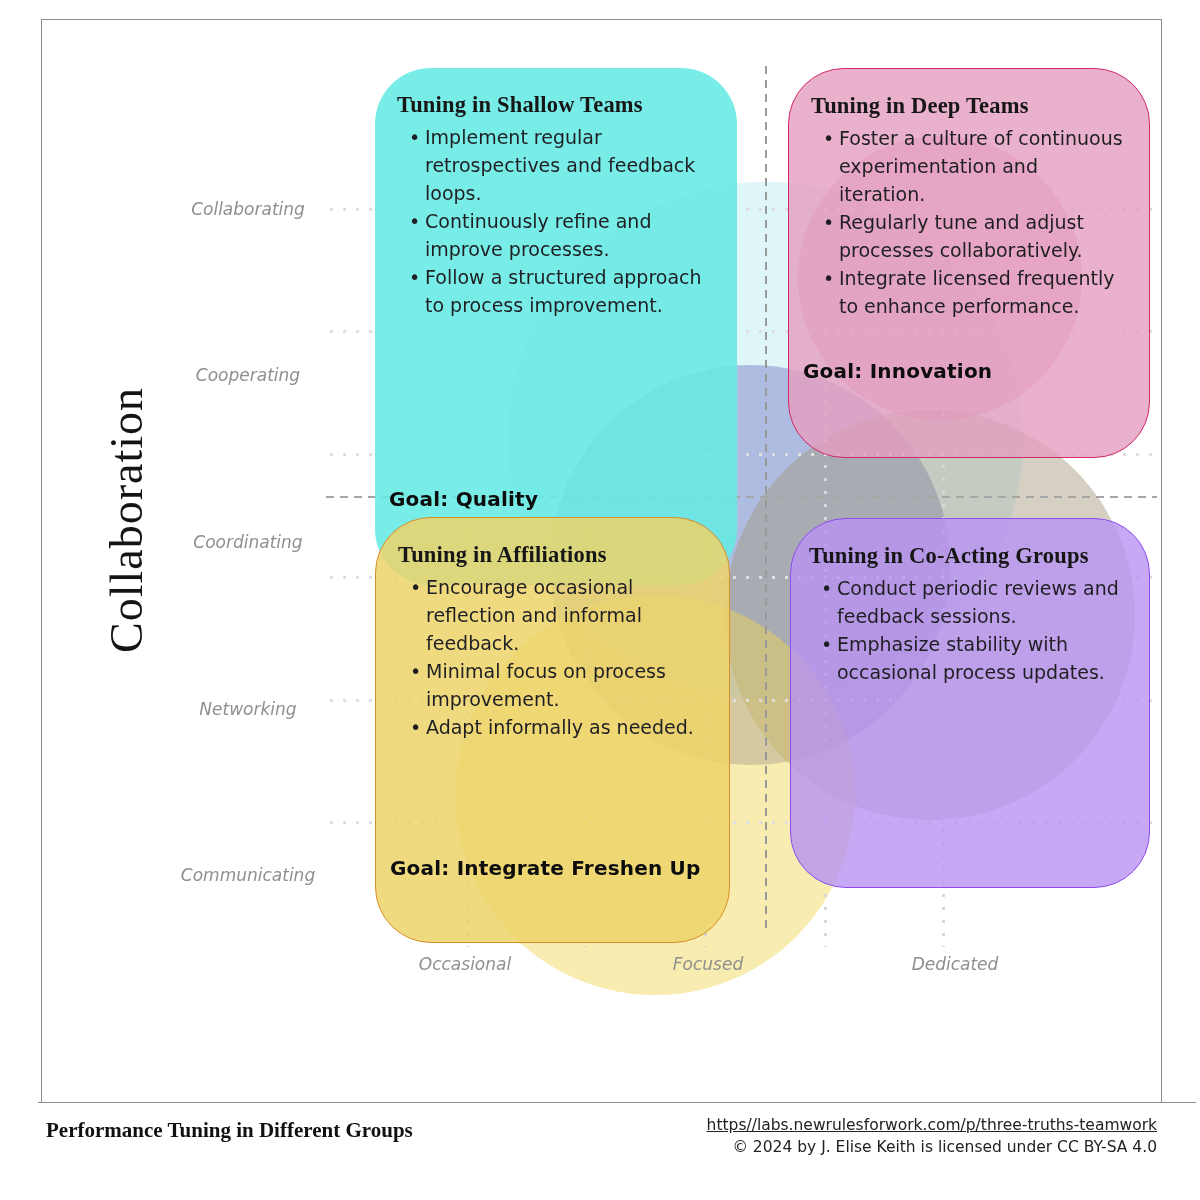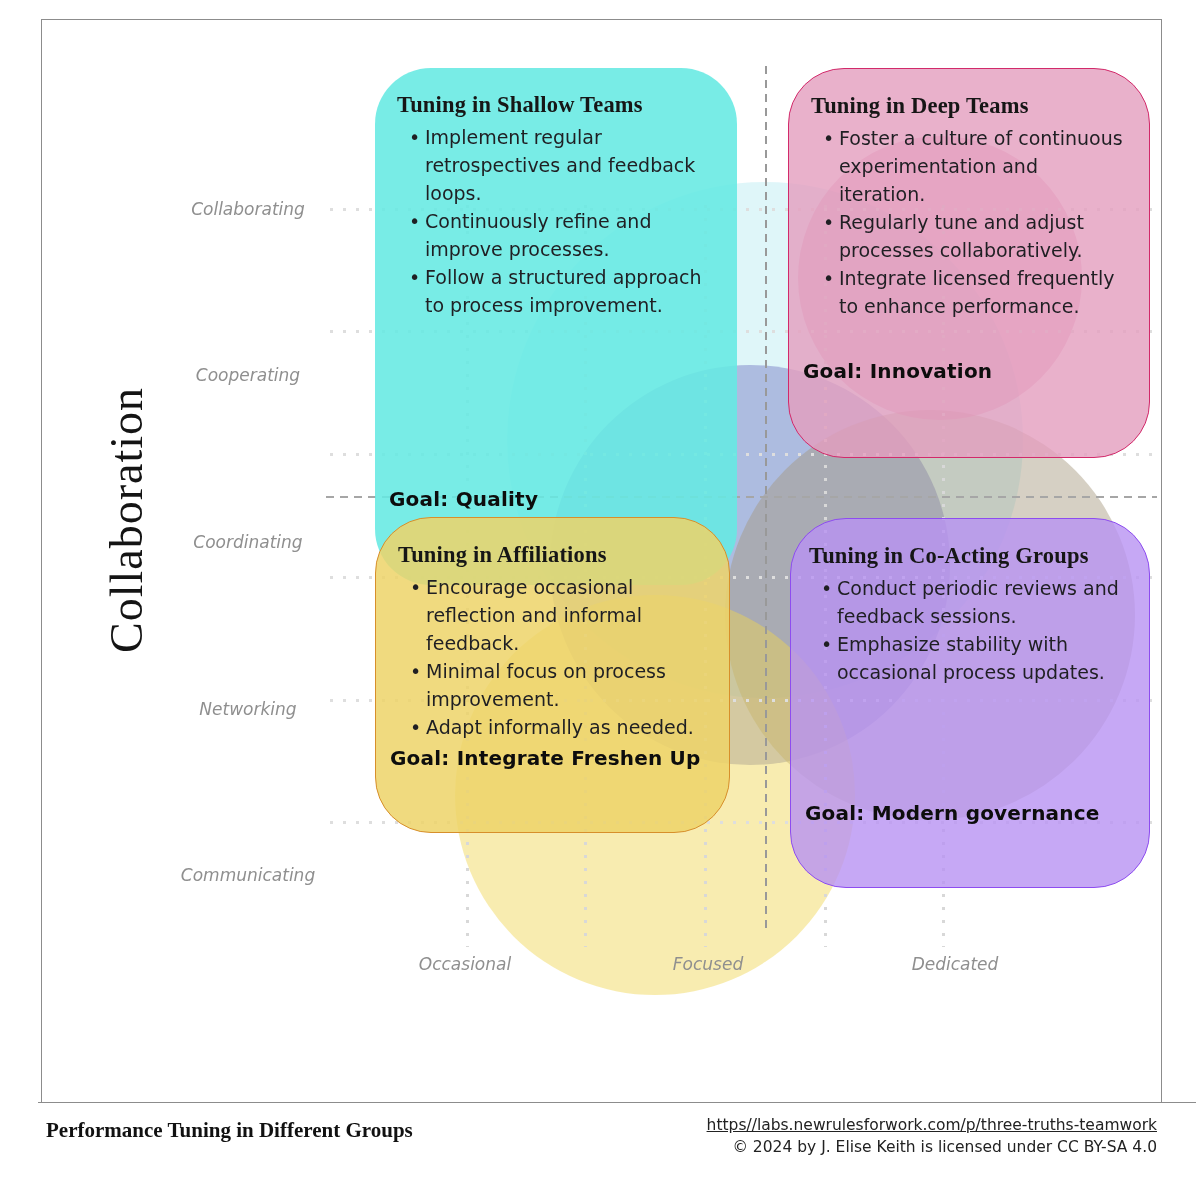--- a/index.html
+++ b/index.html
@@ -30,21 +30,21 @@
   .vdash{left:765px;top:66px;width:1.5px;height:862px;
         background:repeating-linear-gradient(to bottom,#999999 0 8px,transparent 8px 14px);}
   .hdash{left:326px;top:496px;width:831px;height:1.5px;
         background:repeating-linear-gradient(to right,#a6a6a6 0 8px,transparent 8px 14px);}
 
   
   .card{position:absolute;border-radius:56px;z-index:3;box-sizing:border-box;
         padding:24px 20px 0 22px;color:#1f1f23;}
   .card-tl{left:375px;top:68px;width:362px;height:517px;}
   .card-tr{left:788px;top:68px;width:362px;height:390px;}
-  .card-bl{left:375px;top:517px;width:355px;height:316px;}
+  .card-bl{left:375px;top:517px;width:355px;height:426px;}
   .card-br{left:790px;top:518px;width:360px;height:370px;}
   .card h3{margin:0;font-family:"Liberation Serif","DejaVu Serif",serif;
            font-size:22.5px;font-weight:700;color:#161616;letter-spacing:0.2px;}
   .card ul{list-style:none;margin:5px 0 0;padding:0 0 0 28px;}
   .card li{position:relative;font-size:19px;line-height:28px;margin:0;}
   .card li::before{content:"\2022";position:absolute;left:-16px;top:0;font-size:19px;}
   .goal{position:absolute;left:14px;font-size:20px;font-weight:700;color:#0d0d0d;letter-spacing:0.2px;}
   .card-tl .goal,.card-tr .goal{bottom:74px;}
   .card-bl .goal,.card-br .goal{bottom:62px;}
 
@@ -126,21 +126,20 @@
     </ul>
     <div class="goal">Goal: Integrate Freshen Up</div>
   </div>
 
   <div class="card card-br" style="background: rgba(184, 146, 243, 0.8); border: 1.5px solid rgb(141, 76, 240); padding-left: 18px;">
     <h3>Tuning in Co-Acting Groups</h3>
     <ul>
       <li>Conduct periodic reviews and feedback sessions.</li>
       <li>Emphasize stability with occasional process updates.</li>
     </ul>
-    <div class="goal">Goal: Modern governance</div>
   </div>
 
   <div class="ytick" style="top:199px">Collaborating</div>
   <div class="ytick" style="top:365px">Cooperating</div>
   <div class="ytick" style="top:532px">Coordinating</div>
   <div class="ytick" style="top:699px">Networking</div>
   <div class="ytick" style="top:865px">Communicating</div>
 
   <div class="xtick" style="left:365px">Occasional</div>
   <div class="xtick" style="left:608px">Focused</div>

